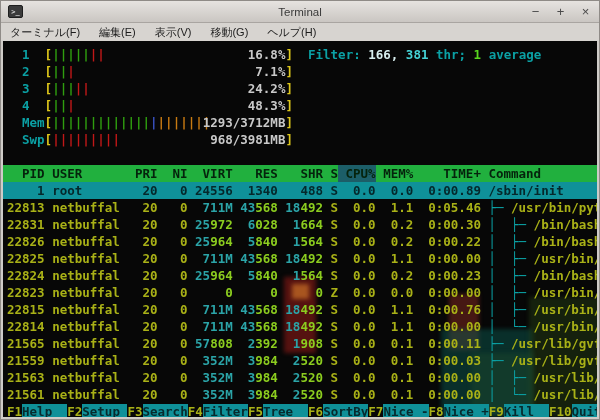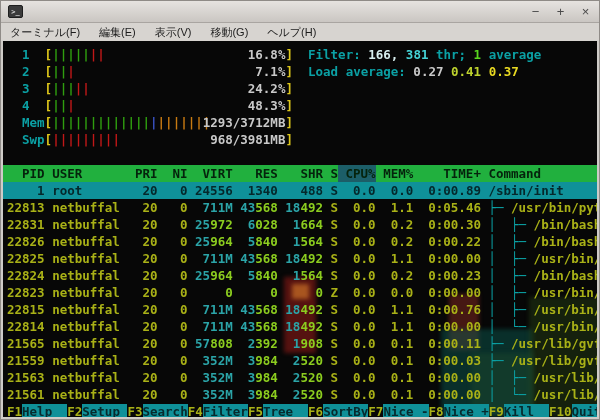--- a/index.html
+++ b/index.html
@@ -56,20 +56,21 @@
   .fseg{white-space:pre}
   .fk{color:var(--text-yellow-green)}
   .fl{background:var(--selected-row-bg);color:#062a2d}
 </style>
 </head>
 <body>
 
 <div class="window">
   <div class="titlebar">
     <div class="titleicon">&gt;_</div>
+    <div class="title">Terminal</div>
     <div class="winbtns">
       <span class="winbtn">−</span>
       <span class="winbtn">+</span>
       <span class="winbtn">×</span>
     </div>
   </div>
   <div class="menubar">
       <span class="menu-item">ターミナル(F)</span>
       <span class="menu-item">編集(E)</span>
       <span class="menu-item">表示(V)</span>
@@ -89,21 +90,20 @@
       <div class="meters">
           <div class="line meter-row"><span class="m-label">1</span><span class="bracket">[</span><span class="meter-field"><span class="c-bar-green">|</span><span class="c-bar-green">|</span><span class="c-bar-green">|</span><span class="c-bar-green">|</span><span class="c-bar-green">|</span><span class="c-bar-red">|</span><span class="c-bar-red">|</span><span class="meter-value">16.8%</span></span><span class="bracket">]</span></div>
           <div class="line meter-row"><span class="m-label">2</span><span class="bracket">[</span><span class="meter-field"><span class="c-bar-green">|</span><span class="c-bar-green">|</span><span class="c-bar-red">|</span><span class="meter-value">7.1%</span></span><span class="bracket">]</span></div>
           <div class="line meter-row"><span class="m-label">3</span><span class="bracket">[</span><span class="meter-field"><span class="c-bar-green">|</span><span class="c-bar-green">|</span><span class="c-bar-green">|</span><span class="c-bar-red">|</span><span class="c-bar-red">|</span><span class="meter-value">24.2%</span></span><span class="bracket">]</span></div>
           <div class="line meter-row"><span class="m-label">4</span><span class="bracket">[</span><span class="meter-field"><span class="c-bar-green">|</span><span class="c-bar-green">|</span><span class="c-bar-red">|</span><span class="meter-value">48.3%</span></span><span class="bracket">]</span></div>
           <div class="line meter-row"><span class="m-label">Mem</span><span class="bracket">[</span><span class="meter-field"><span class="c-bar-green">|</span><span class="c-bar-green">|</span><span class="c-bar-green">|</span><span class="c-bar-green">|</span><span class="c-bar-green">|</span><span class="c-bar-green">|</span><span class="c-bar-green">|</span><span class="c-bar-green">|</span><span class="c-bar-green">|</span><span class="c-bar-green">|</span><span class="c-bar-green">|</span><span class="c-bar-green">|</span><span class="c-bar-green">|</span><span class="c-bar-blue">|</span><span class="c-bar-orange">|</span><span class="c-bar-orange">|</span><span class="c-bar-orange">|</span><span class="c-bar-orange">|</span><span class="c-bar-orange">|</span><span class="c-bar-orange">|</span><span class="c-bar-orange">|</span><span class="meter-value">1293/3712MB</span></span><span class="bracket">]</span></div>
           <div class="line meter-row"><span class="m-label">Swp</span><span class="bracket">[</span><span class="meter-field"><span class="c-bar-red">|</span><span class="c-bar-red">|</span><span class="c-bar-red">|</span><span class="c-bar-red">|</span><span class="c-bar-red">|</span><span class="c-bar-red">|</span><span class="c-bar-red">|</span><span class="c-bar-red">|</span><span class="c-bar-red">|</span><span class="meter-value">968/3981MB</span></span><span class="bracket">]</span></div>
         </div>
       <div class="summary">
           <div class="sline"><span class="c-teal">Filter: </span><span class="c-pale">166, </span><span class="c-cyan">381</span><span class="c-teal"> thr; </span><span class="c-green">1</span><span class="c-teal"> average</span></div>
-          <div class="sline"><span class="c-teal">Load average: </span><span class="c-gray">0.27 </span><span class="c-load5">0.41 </span><span class="c-load15">0.37</span></div>
         </div>
       <div class="line"></div>
       <div class="line thead"><span class="hcell r" style="width: 5ch;">PID</span><span class="sep"> </span><span class="hcell l" style="width: 10ch;">USER</span><span class="sep"> </span><span class="hcell r" style="width: 3ch;">PRI</span><span class="sep"> </span><span class="hcell r" style="width: 3ch;">NI</span><span class="sep"> </span><span class="hcell r" style="width: 5ch;">VIRT</span><span class="sep"> </span><span class="hcell r" style="width: 5ch;">RES</span><span class="sep"> </span><span class="hcell r" style="width: 5ch;">SHR</span><span class="sep"> </span><span class="hcell l" style="width: 1ch;">S</span><span class="sep sorted"> </span><span class="hcell r sorted" style="width: 4ch;">CPU%</span><span class="sep"> </span><span class="hcell r" style="width: 4ch;">MEM%</span><span class="sep"> </span><span class="hcell r" style="width: 8ch;">TIME+</span><span class="sep"> </span><span class="hcell l">Command</span></div>
       <div>
           <div class="line prow selected"><span class="cell r" style="width: 5ch;"><span>1</span></span><span class="sep"> </span><span class="cell l" style="width: 10ch;"><span>root</span></span><span class="sep"> </span><span class="cell r" style="width: 3ch;"><span>20</span></span><span class="sep"> </span><span class="cell r" style="width: 3ch;"><span>0</span></span><span class="sep"> </span><span class="cell r" style="width: 5ch;"><span>24556</span></span><span class="sep"> </span><span class="cell r" style="width: 5ch;"><span>1340</span></span><span class="sep"> </span><span class="cell r" style="width: 5ch;"><span>488</span></span><span class="sep"> </span><span class="cell l" style="width: 1ch;"><span>S</span></span><span class="sep"> </span><span class="cell r" style="width: 4ch;"><span>0.0</span></span><span class="sep"> </span><span class="cell r" style="width: 4ch;"><span>0.0</span></span><span class="sep"> </span><span class="cell r" style="width: 8ch;"><span>0:00.89</span></span><span class="sep"> </span><span class="cell l"><span>/sbin/init</span></span></div>
           <div class="line prow"><span class="cell r" style="width: 5ch;"><span>22813</span></span><span class="sep"> </span><span class="cell l" style="width: 10ch;"><span>netbuffal</span></span><span class="sep"> </span><span class="cell r" style="width: 3ch;"><span>20</span></span><span class="sep"> </span><span class="cell r" style="width: 3ch;"><span>0</span></span><span class="sep"> </span><span class="cell r" style="width: 5ch;"><span class="c-memhi">711M</span></span><span class="sep"> </span><span class="cell r" style="width: 5ch;"><span class="c-memhi">43</span><span class="c-memlo">568</span></span><span class="sep"> </span><span class="cell r" style="width: 5ch;"><span class="c-memhi">18</span><span class="c-memlo">492</span></span><span class="sep"> </span><span class="cell l" style="width: 1ch;"><span>S</span></span><span class="sep"> </span><span class="cell r" style="width: 4ch;"><span>0.0</span></span><span class="sep"> </span><span class="cell r" style="width: 4ch;"><span>1.1</span></span><span class="sep"> </span><span class="cell r" style="width: 8ch;"><span>0:05.46</span></span><span class="sep"> </span><span class="cell l"><span class="c-tree">├─ </span><span>/usr/bin/pytho</span></span></div>
           <div class="line prow"><span class="cell r" style="width: 5ch;"><span>22831</span></span><span class="sep"> </span><span class="cell l" style="width: 10ch;"><span>netbuffal</span></span><span class="sep"> </span><span class="cell r" style="width: 3ch;"><span>20</span></span><span class="sep"> </span><span class="cell r" style="width: 3ch;"><span>0</span></span><span class="sep"> </span><span class="cell r" style="width: 5ch;"><span class="c-memhi">25</span><span class="c-memlo">972</span></span><span class="sep"> </span><span class="cell r" style="width: 5ch;"><span class="c-memhi">6</span><span class="c-memlo">028</span></span><span class="sep"> </span><span class="cell r" style="width: 5ch;"><span class="c-memhi">1</span><span class="c-memlo">664</span></span><span class="sep"> </span><span class="cell l" style="width: 1ch;"><span>S</span></span><span class="sep"> </span><span class="cell r" style="width: 4ch;"><span>0.0</span></span><span class="sep"> </span><span class="cell r" style="width: 4ch;"><span>0.2</span></span><span class="sep"> </span><span class="cell r" style="width: 8ch;"><span>0:00.30</span></span><span class="sep"> </span><span class="cell l"><span class="c-tree">│  ├─ </span><span>/bin/bash</span></span></div>
           <div class="line prow"><span class="cell r" style="width: 5ch;"><span>22826</span></span><span class="sep"> </span><span class="cell l" style="width: 10ch;"><span>netbuffal</span></span><span class="sep"> </span><span class="cell r" style="width: 3ch;"><span>20</span></span><span class="sep"> </span><span class="cell r" style="width: 3ch;"><span>0</span></span><span class="sep"> </span><span class="cell r" style="width: 5ch;"><span class="c-memhi">25</span><span class="c-memlo">964</span></span><span class="sep"> </span><span class="cell r" style="width: 5ch;"><span class="c-memhi">5</span><span class="c-memlo">840</span></span><span class="sep"> </span><span class="cell r" style="width: 5ch;"><span class="c-memhi">1</span><span class="c-memlo">564</span></span><span class="sep"> </span><span class="cell l" style="width: 1ch;"><span>S</span></span><span class="sep"> </span><span class="cell r" style="width: 4ch;"><span>0.0</span></span><span class="sep"> </span><span class="cell r" style="width: 4ch;"><span>0.2</span></span><span class="sep"> </span><span class="cell r" style="width: 8ch;"><span>0:00.22</span></span><span class="sep"> </span><span class="cell l"><span class="c-tree">│  ├─ </span><span>/bin/bash</span></span></div>
           <div class="line prow"><span class="cell r" style="width: 5ch;"><span>22825</span></span><span class="sep"> </span><span class="cell l" style="width: 10ch;"><span>netbuffal</span></span><span class="sep"> </span><span class="cell r" style="width: 3ch;"><span>20</span></span><span class="sep"> </span><span class="cell r" style="width: 3ch;"><span>0</span></span><span class="sep"> </span><span class="cell r" style="width: 5ch;"><span class="c-memhi">711M</span></span><span class="sep"> </span><span class="cell r" style="width: 5ch;"><span class="c-memhi">43</span><span class="c-memlo">568</span></span><span class="sep"> </span><span class="cell r" style="width: 5ch;"><span class="c-memhi">18</span><span class="c-memlo">492</span></span><span class="sep"> </span><span class="cell l" style="width: 1ch;"><span>S</span></span><span class="sep"> </span><span class="cell r" style="width: 4ch;"><span>0.0</span></span><span class="sep"> </span><span class="cell r" style="width: 4ch;"><span>1.1</span></span><span class="sep"> </span><span class="cell r" style="width: 8ch;"><span>0:00.00</span></span><span class="sep"> </span><span class="cell l"><span class="c-tree">│  ├─ </span><span>/usr/bin/py</span></span></div>
           <div class="line prow"><span class="cell r" style="width: 5ch;"><span>22824</span></span><span class="sep"> </span><span class="cell l" style="width: 10ch;"><span>netbuffal</span></span><span class="sep"> </span><span class="cell r" style="width: 3ch;"><span>20</span></span><span class="sep"> </span><span class="cell r" style="width: 3ch;"><span>0</span></span><span class="sep"> </span><span class="cell r" style="width: 5ch;"><span class="c-memhi">25</span><span class="c-memlo">964</span></span><span class="sep"> </span><span class="cell r" style="width: 5ch;"><span class="c-memhi">5</span><span class="c-memlo">840</span></span><span class="sep"> </span><span class="cell r" style="width: 5ch;"><span class="c-memhi">1</span><span class="c-memlo">564</span></span><span class="sep"> </span><span class="cell l" style="width: 1ch;"><span>S</span></span><span class="sep"> </span><span class="cell r" style="width: 4ch;"><span>0.0</span></span><span class="sep"> </span><span class="cell r" style="width: 4ch;"><span>0.2</span></span><span class="sep"> </span><span class="cell r" style="width: 8ch;"><span>0:00.23</span></span><span class="sep"> </span><span class="cell l"><span class="c-tree">│  ├─ </span><span>/bin/bash</span></span></div>

